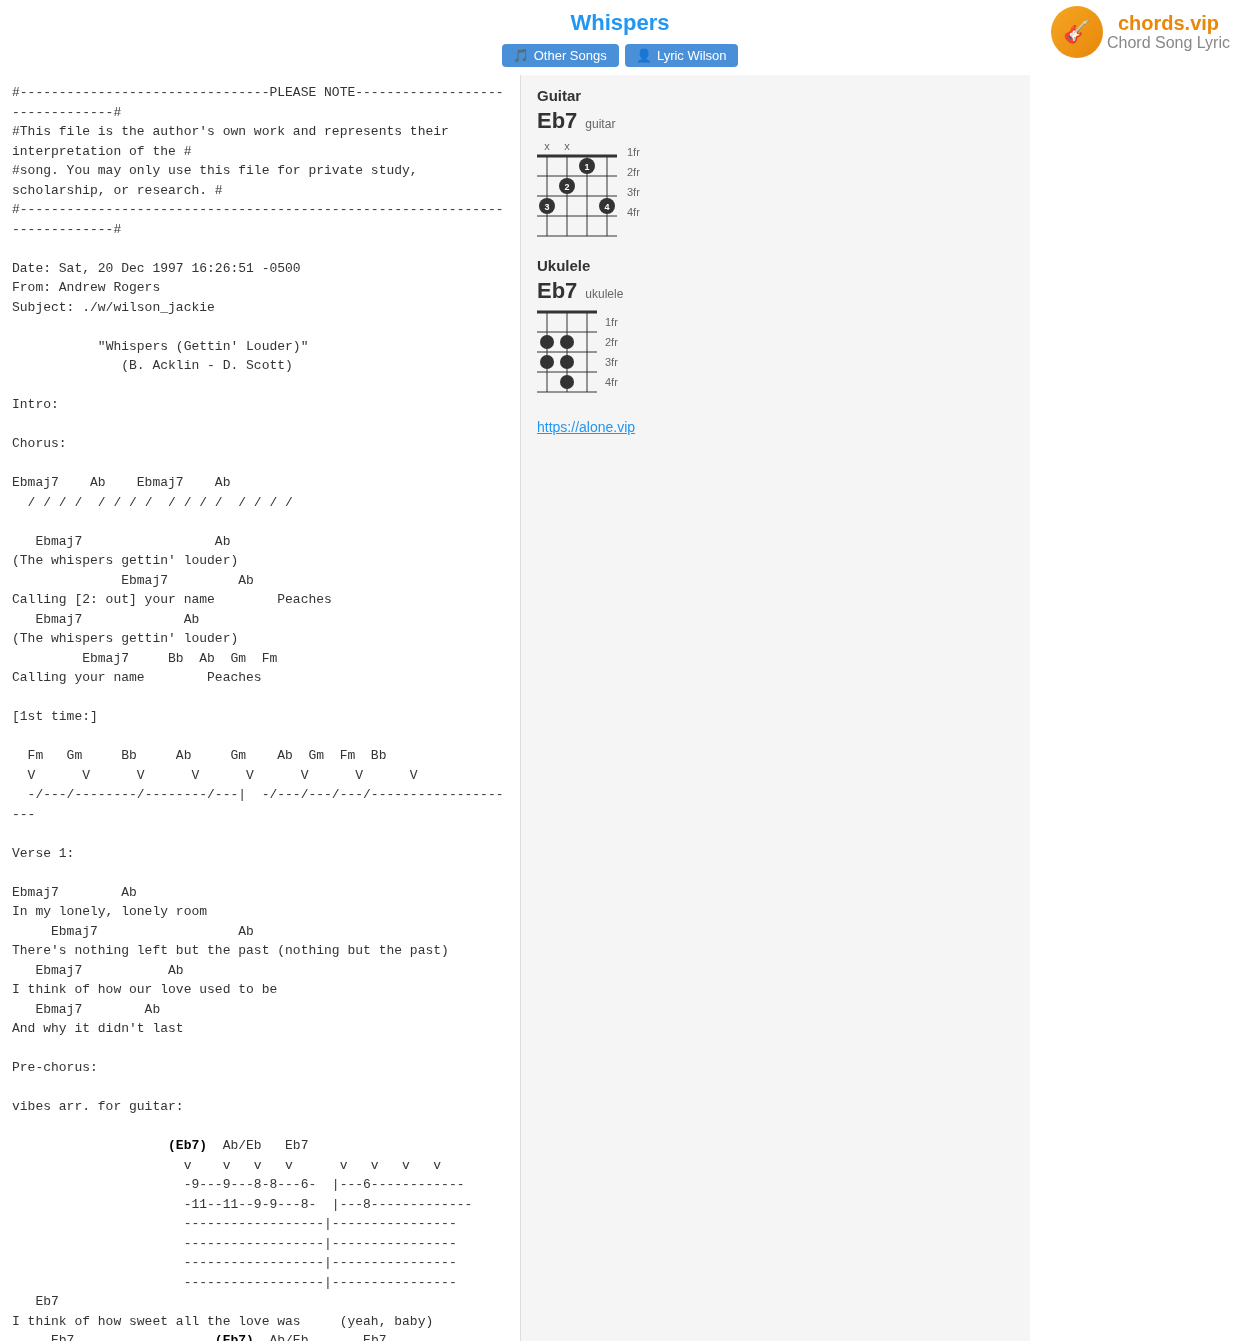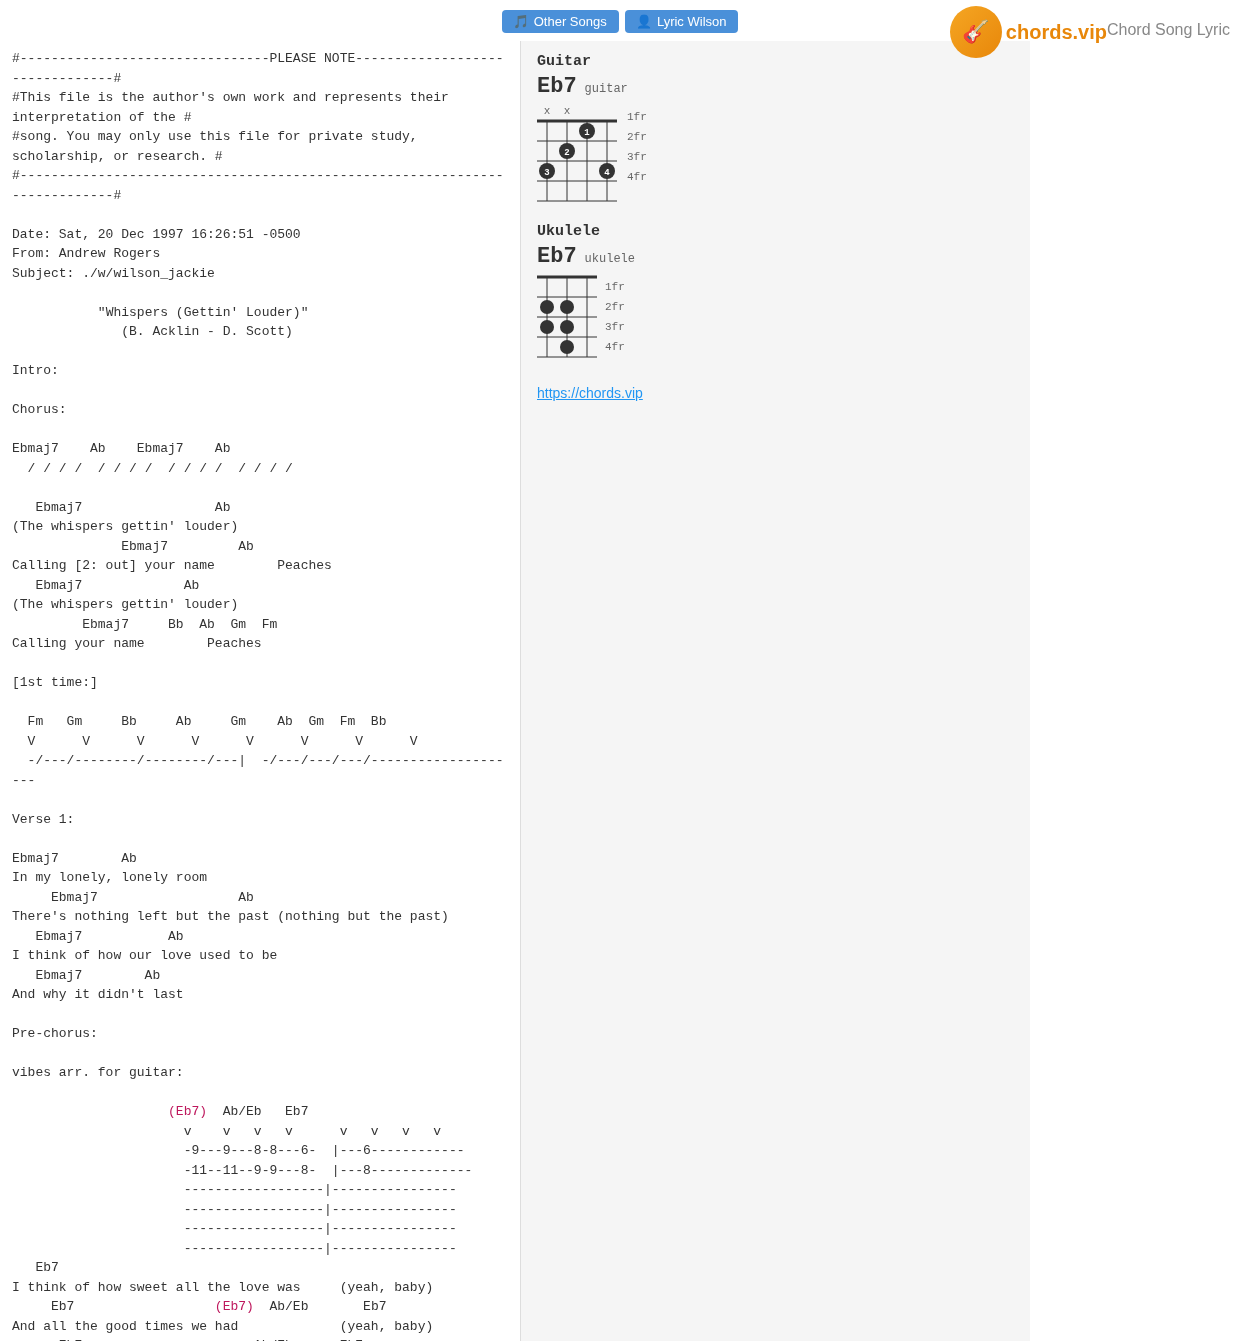--- a/index.html
+++ b/index.html
@@ -66,28 +66,27 @@
       border-left: 1px solid #ddd;
     }
 
     pre.song-text {
       font-family: 'Courier New', monospace;
       font-size: 13px;
       white-space: pre-wrap;
       line-height: 1.5;
     }
     .chord-inline {
-      color: #be185d;
-      font-weight: normal;
+      color: #000000;
+      font-weight: bold;
     }
 
     
     .chord-section {
       margin-bottom: 16px;
-      font-family: Liberation Mono, monospace;
     }
     .chord-section h3 {
       font-size: 15px;
       font-weight: bold;
       margin-bottom: 4px;
       color: #333;
     }
     .chord-name-row {
       display: flex;
       align-items: baseline;
@@ -126,37 +125,38 @@
       height: 52px;
       background: linear-gradient(135deg, #f5a623, #e8870a);
       border-radius: 50%;
       display: flex;
       align-items: center;
       justify-content: center;
       font-size: 22px;
     }
     .logo-right {
       display: flex;
-      flex-direction: row;
+      flex-direction: column;
     }
     .logo-main-text {
       color: #e8870a;
       font-size: 20px;
       font-weight: bold;
       line-height: 1.1;
     }
     .logo-sub-text {
       color: #888;
       font-size: 16px;
     }
   </style>
 </head>
 <body>
 
 <div class="header">
+  <h1>Whispers</h1>
   <div class="header-buttons">
     <button class="btn-other-songs">
       <span>🎵</span>
       <span>Other Songs</span>
     </button>
     <button class="btn-jackie-wilson">
       <span>👤</span>
       <span>Lyric Wilson</span>
     </button>
   </div>
@@ -327,15 +327,15 @@
         </div>
         <div style="font-size:11px; color:#666; margin-left:4px; padding-top:2px;">
           <div style="height:20px; line-height:20px;">1fr</div>
           <div style="height:20px; line-height:20px;">2fr</div>
           <div style="height:20px; line-height:20px;">3fr</div>
           <div style="height:20px; line-height:20px;">4fr</div>
         </div>
       </div>
     </div>
 
-    <a href="#" class="site-url">https://chords.vip</a>
+    <a href="#" class="site-url">https://alone.vip</a>
   </div>
 </div>
 
 </body></html>

